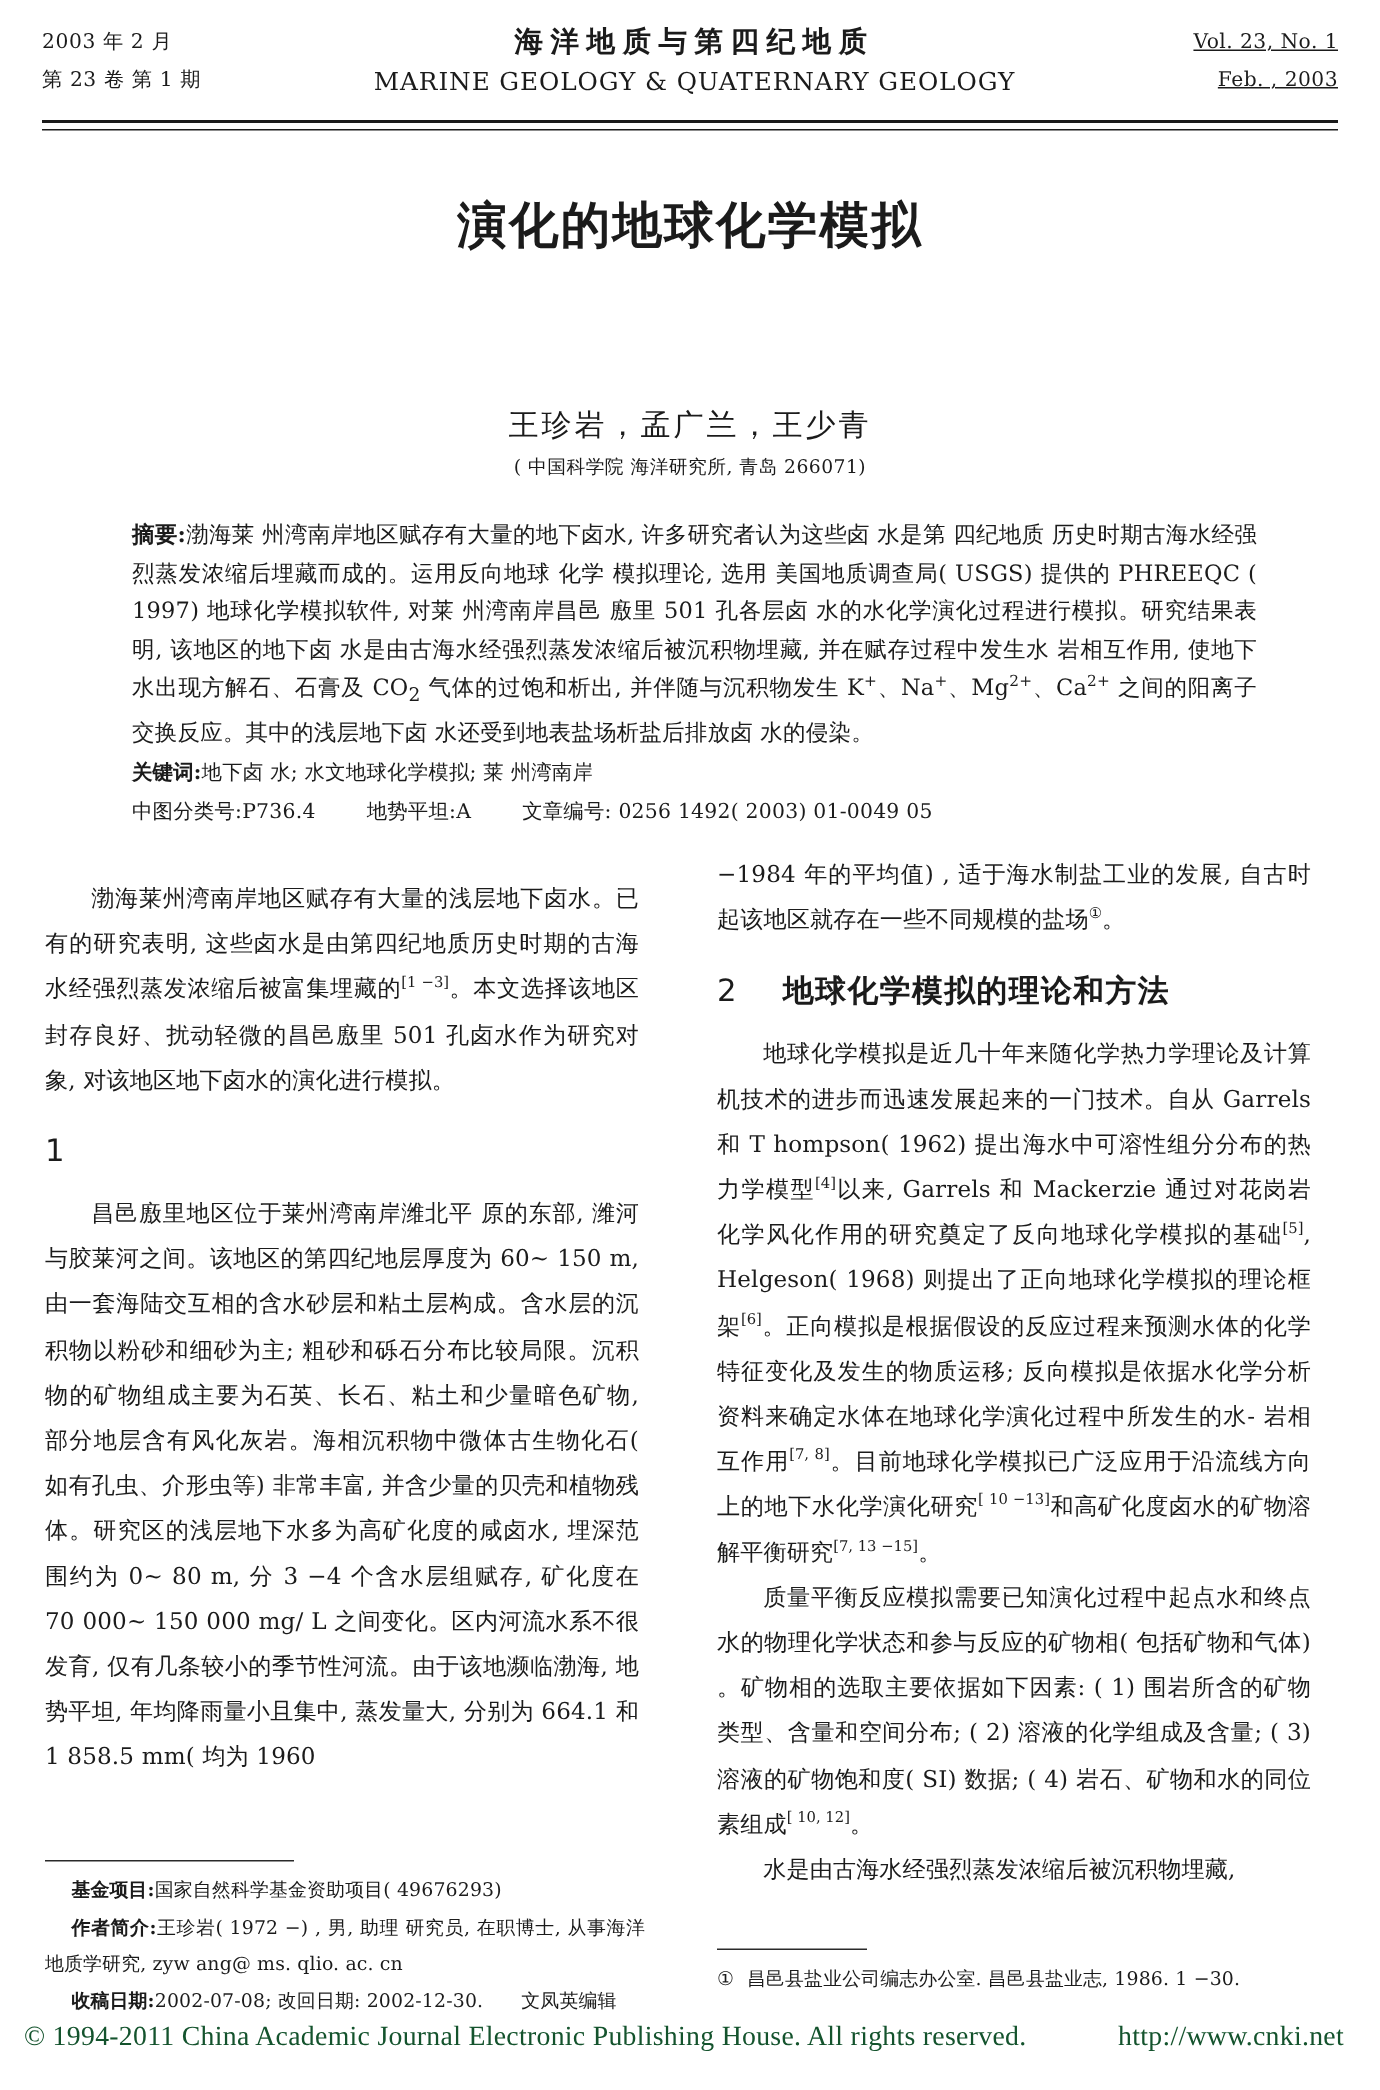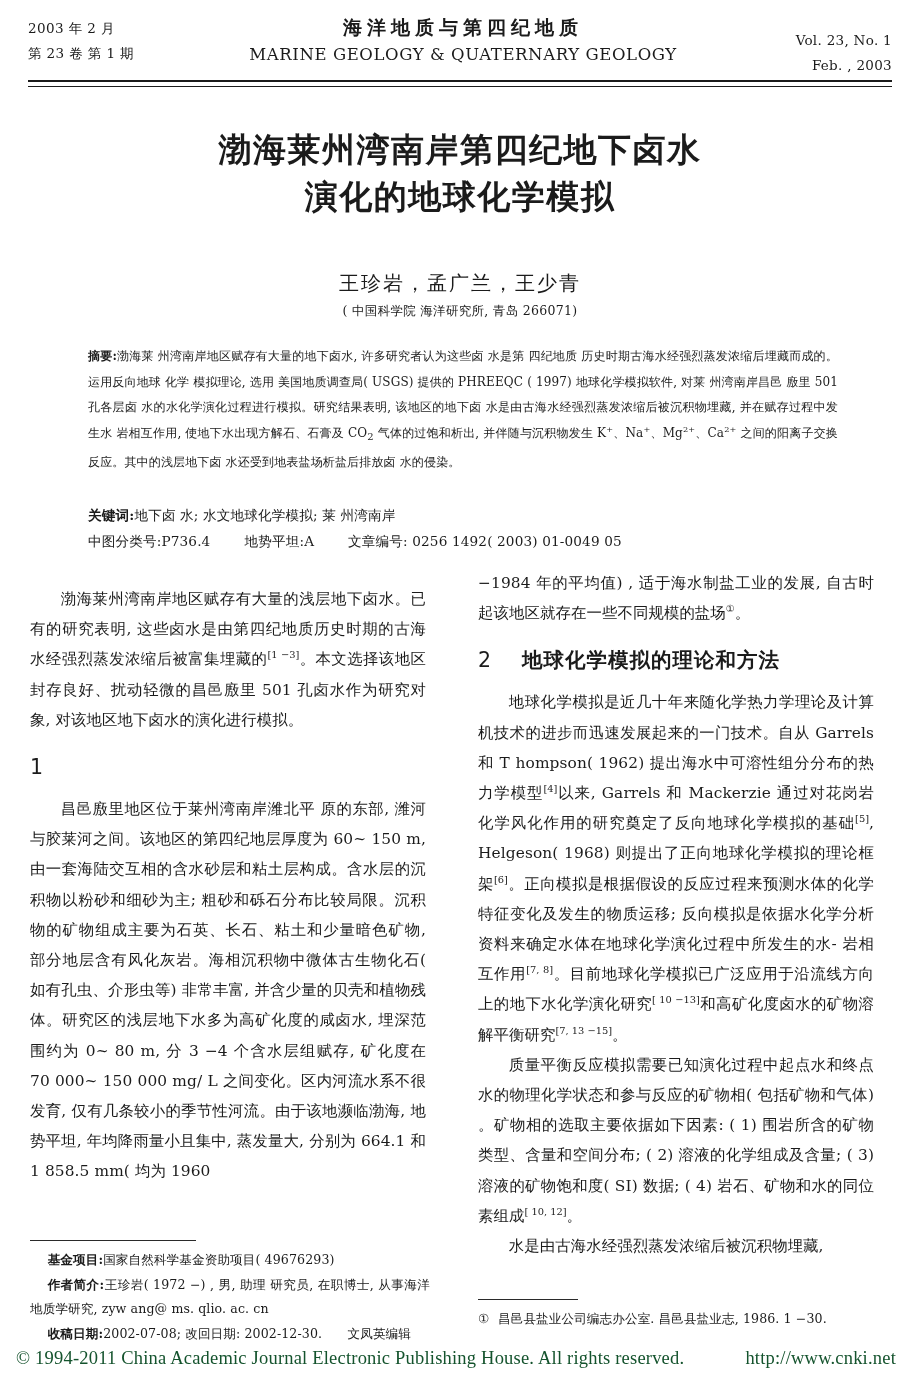--- a/index.html
+++ b/index.html
@@ -53,26 +53,27 @@
     font-weight: 600;
   }
   .mh-en {
     font-size: 16.5px;
     line-height: 26px;
     letter-spacing: 0.6px;
     white-space: nowrap;
   }
   .mh-right {
     position: absolute;
-    left: 670px; top: 12px;
+    left: 670px; top: 0;
     width: 194px;
     text-align: right;
     font-size: 13.5px;
     line-height: 25px;
     letter-spacing: 0.3px;
+    text-decoration: underline;
   }
   .rule-double {
     position: absolute;
     left: 28px;
     top: 80px;
     width: 864px;
     height: 4px;
     border-top: 2px solid #1b1b1b;
     border-bottom: 1px solid #1b1b1b;
   }
@@ -114,21 +115,21 @@
     line-height: 22px;
     letter-spacing: 0.3px;
   }
 
   
   .abstract {
     position: absolute;
     left: 88px;
     top: 344px;
     width: 750px;
-    font-size: 12px;
+    font-size: 15px;
     line-height: 25.6px;
     text-align: justify;
     text-justify: inter-character;
     letter-spacing: 0.15px;
   }
   .abstract .lead,
   .kw .lead {
     font-weight: 700;
   }
   .kw {
@@ -280,21 +281,20 @@
       <div class="mh-en">MARINE GEOLOGY &amp;  QUATERNARY GEOLOGY</div>
     </div>
     <div class="mh-right">
       <div>Vol. 23, No. 1</div>
       <div>Feb. , 2003</div>
     </div>
   </div>
   <div class="rule-double"></div>
 
   <div class="title-block">
-    <div class="title-line">渤海莱州湾南岸第四纪地下卤水</div>
     <div class="title-line">演化的地球化学模拟</div>
   </div>
   <div class="authors">王珍岩，孟广兰，王少青</div>
   <div class="affil">( 中国科学院 海洋研究所, 青岛 266071)</div>
 
   <div class="abstract">
     <span class="lead">摘要:</span><span>渤海莱 州湾南岸地区赋存有大量的地下卤水, 许多研究者认为这些卤 水是第 四纪地质 历史时期古海水经强烈蒸发浓缩后埋藏而成的。运用反向地球 化学 模拟理论, 选用 美国地质调查局( USGS) 提供的 PHREEQC ( 1997) 地球化学模拟软件, 对莱 州湾南岸昌邑 廒里 501 孔各层卤 水的水化学演化过程进行模拟。研究结果表明, 该地区的地下卤 水是由古海水经强烈蒸发浓缩后被沉积物埋藏, 并在赋存过程中发生水 岩相互作用, 使地下水出现方解石、石膏及 CO</span><sub>2</sub><span> 气体的过饱和析出, 并伴随与沉积物发生 K</span><sup class="ion">+</sup><span>、Na</span><sup class="ion">+</sup><span>、Mg</span><sup class="ion">2+</sup><span>、Ca</span><sup class="ion">2+</sup><span> 之间的阳离子交换反应。其中的浅层地下卤 水还受到地表盐场析盐后排放卤 水的侵染。</span>
   </div>
 
   <div class="kw">

